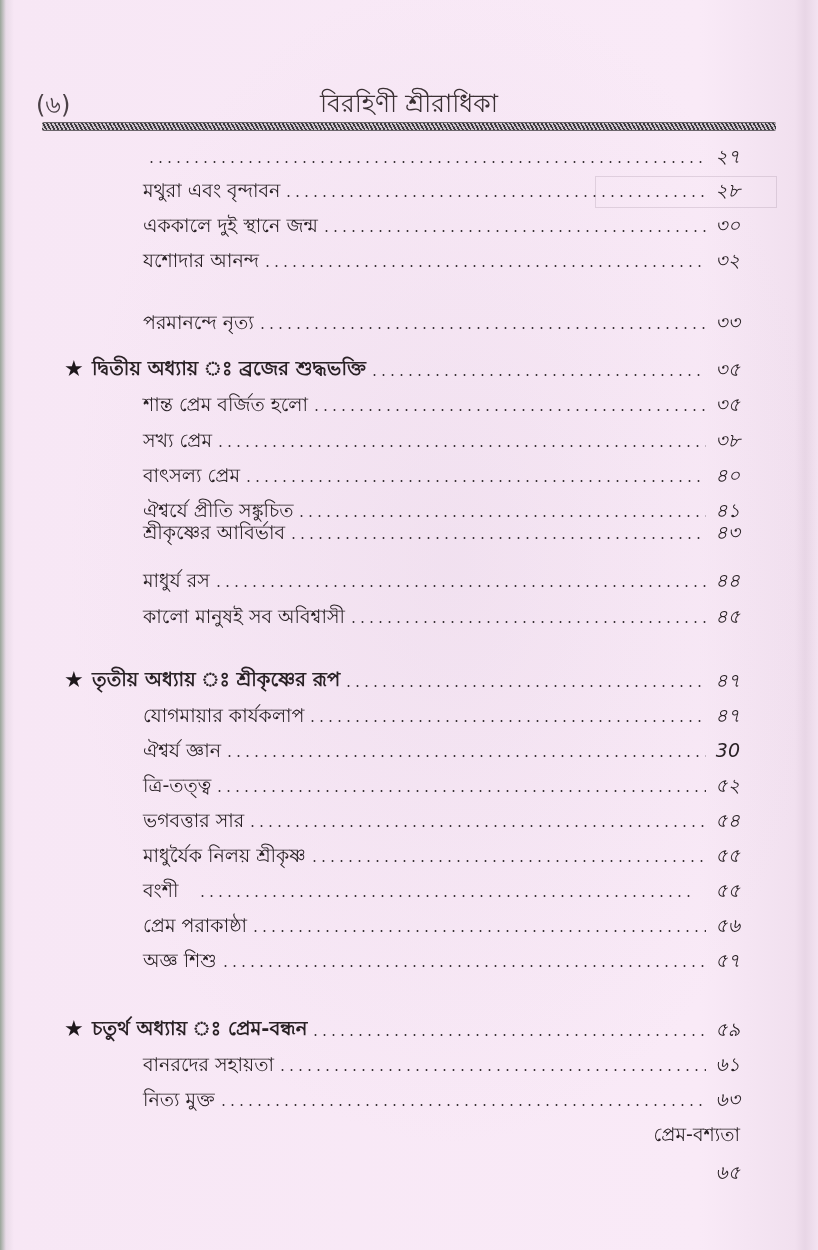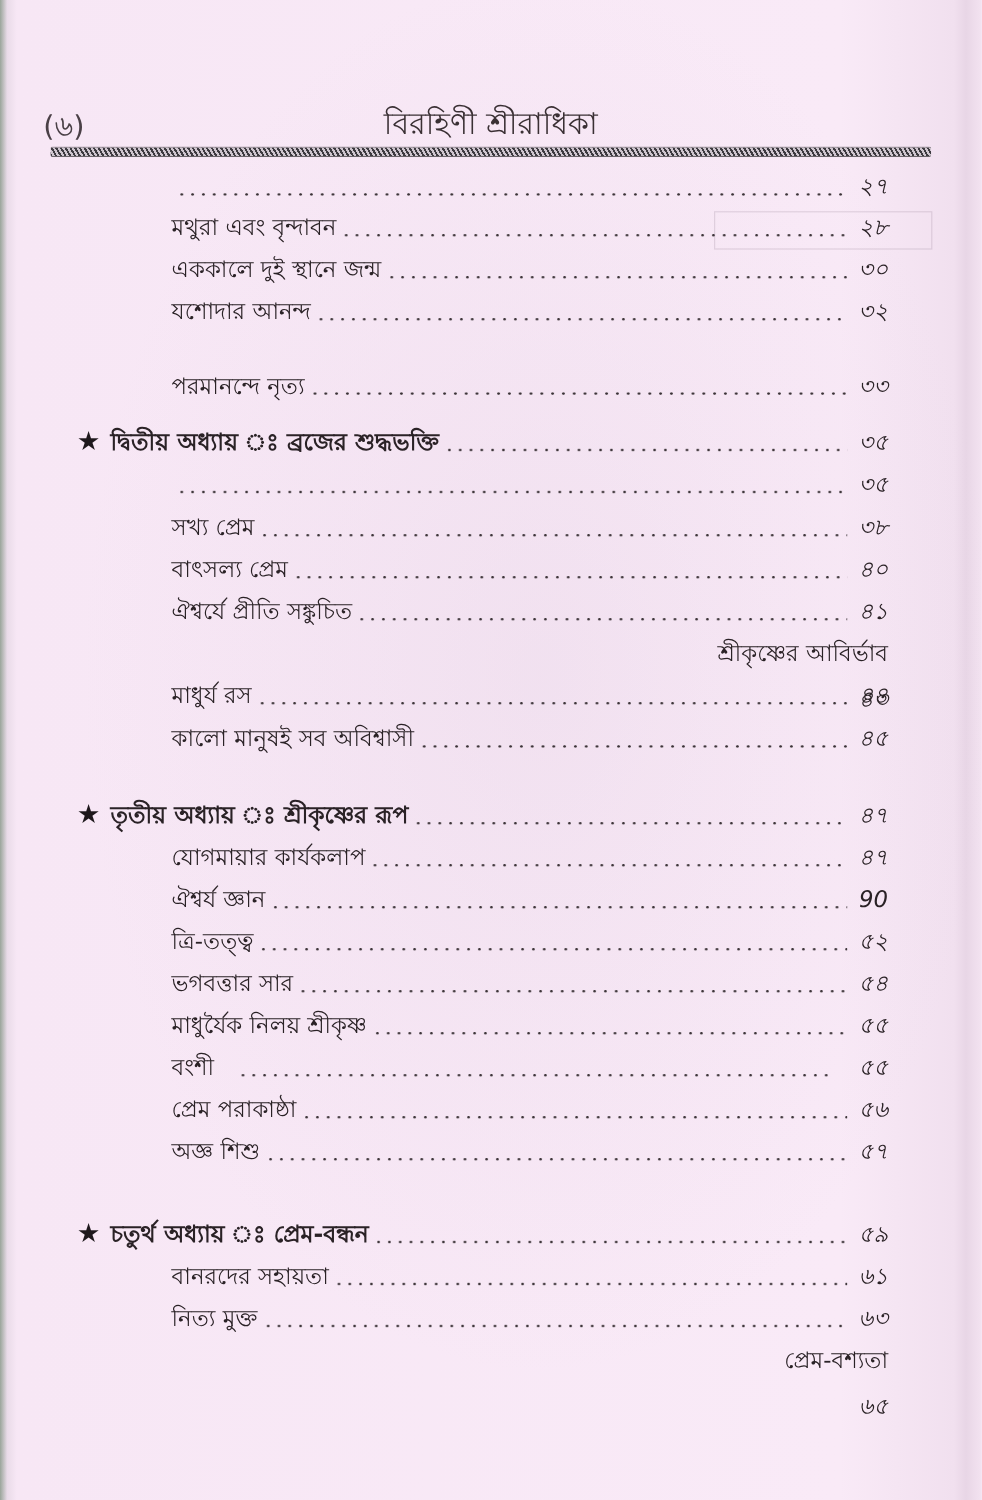--- a/index.html
+++ b/index.html
@@ -142,39 +142,40 @@
     <span class="pg">৩৩</span>
   </div>
 
   <div class="row chapter" style="top:354px;">
     <span class="star">★</span>
     <span class="label">দ্বিতীয় অধ্যায় ঃ ব্রজের শুদ্ধভক্তি</span>
     <span class="leader"></span>
     <span class="pg">৩৫</span>
   </div>
   <div class="row sub" style="top:389px;">
+    <span class="label">শান্ত প্রেম বর্জিত হলো</span>
     <span class="leader"></span>
     <span class="pg">৩৫</span>
   </div>
   <div class="row sub" style="top:425px;">
     <span class="label">সখ্য প্রেম</span>
     <span class="leader"></span>
     <span class="pg">৩৮</span>
   </div>
   <div class="row sub" style="top:460px;">
     <span class="label">বাৎসল্য প্রেম</span>
     <span class="leader"></span>
     <span class="pg">৪০</span>
   </div>
   <div class="row sub" style="top:495px;">
     <span class="label">ঐশ্বর্যে প্রীতি সঙ্কুচিত</span>
     <span class="leader"></span>
     <span class="pg">৪১</span>
   </div>
-  <div class="row sub" style="top:530px;flex-direction:column;">
+  <div class="row sub" style="top:517px;">
     <span class="label">শ্রীকৃষ্ণের আবির্ভাব</span>
     <span class="leader"></span>
     <span class="pg">৪৩</span>
   </div>
   <div class="row sub" style="top:565px;">
     <span class="label">মাধুর্য রস</span>
     <span class="leader"></span>
     <span class="pg">৪৪</span>
   </div>
   <div class="row sub" style="top:601px;">
@@ -190,21 +191,21 @@
     <span class="pg">৪৭</span>
   </div>
   <div class="row sub" style="top:700px;justify-content:center;">
     <span class="label">যোগমায়ার কার্যকলাপ</span>
     <span class="leader"></span>
     <span class="pg">৪৭</span>
   </div>
   <div class="row sub" style="top:735px;">
     <span class="label">ঐশ্বর্য জ্ঞান</span>
     <span class="leader"></span>
-    <span class="pg">90</span>
+    <span class="pg">30</span>
   </div>
   <div class="row sub" style="top:770px;">
     <span class="label">ত্রি-তত্ত্ব</span>
     <span class="leader"></span>
     <span class="pg">৫২</span>
   </div>
   <div class="row sub" style="top:805px;">
     <span class="label">ভগবত্তার সার</span>
     <span class="leader"></span>
     <span class="pg">৫৪</span>

